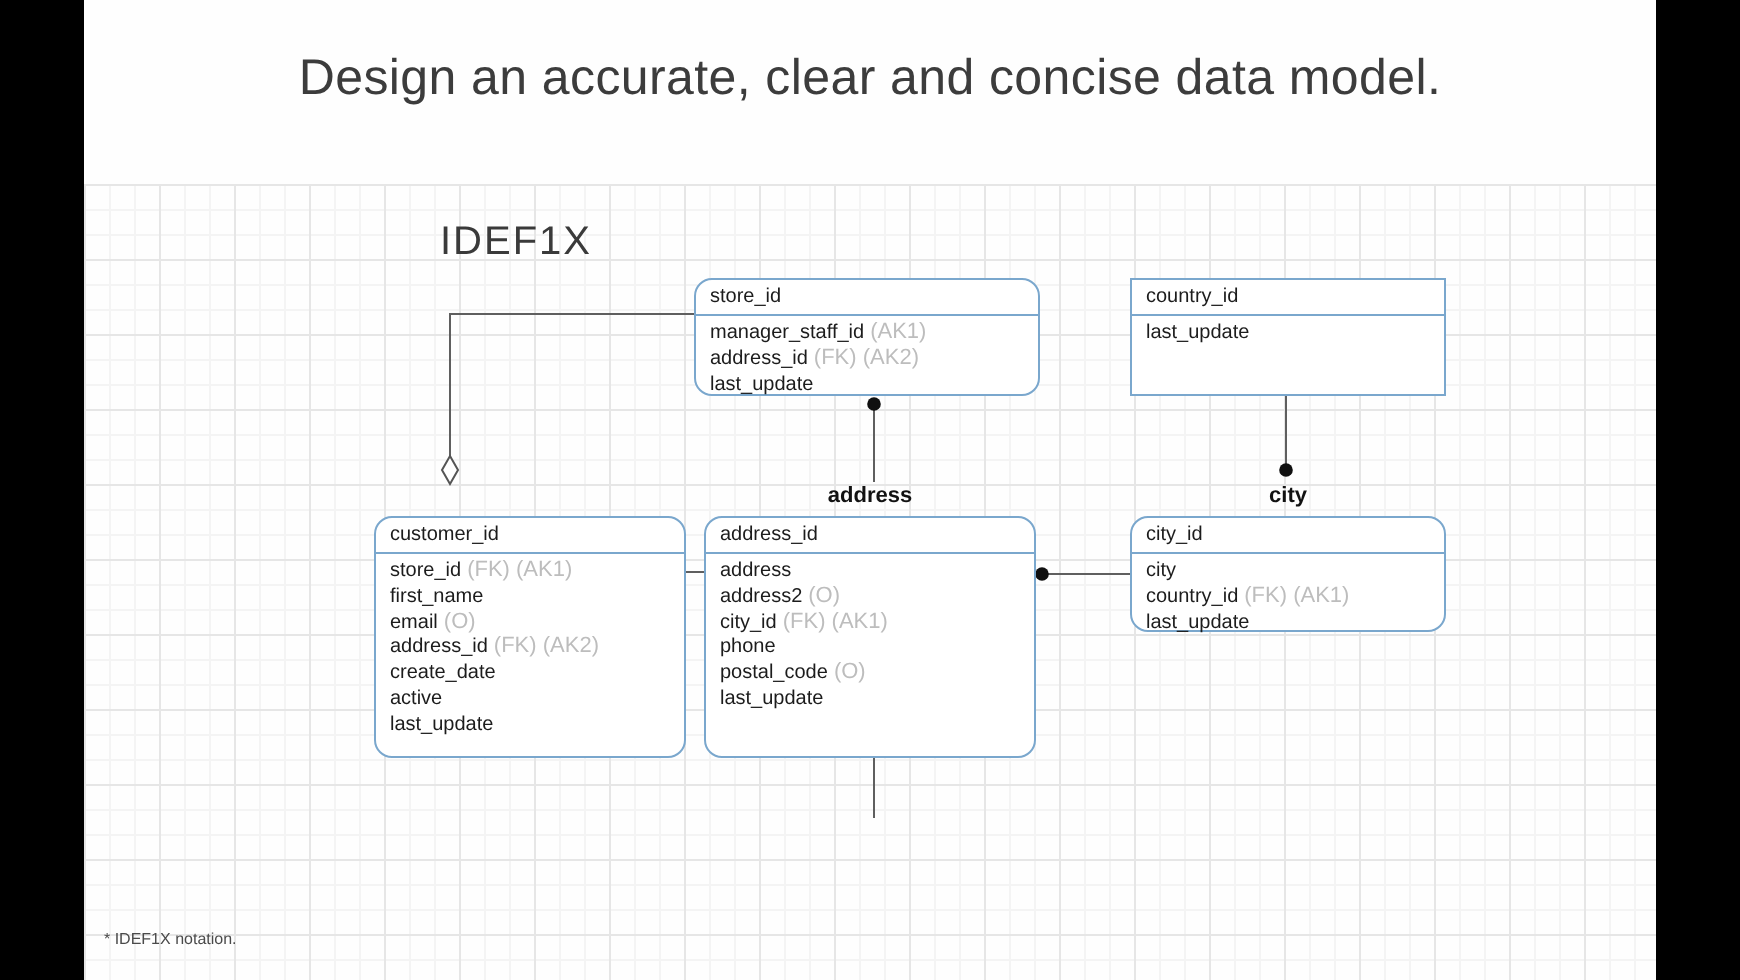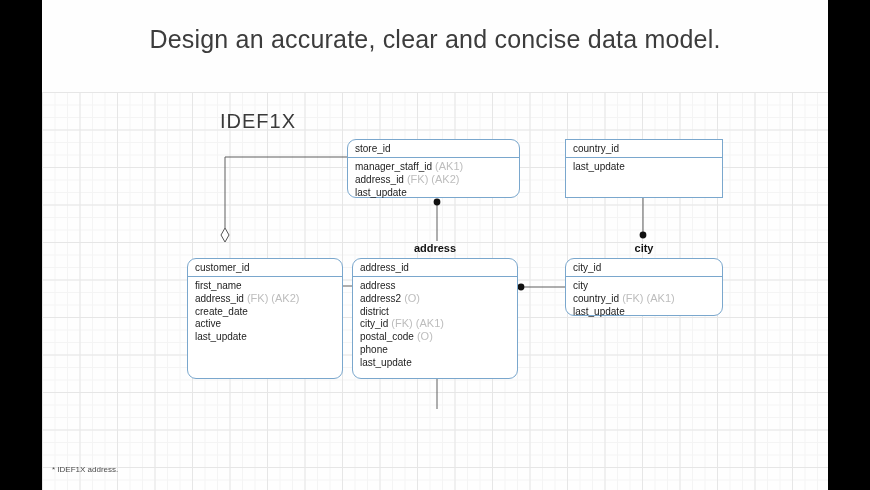--- a/index.html
+++ b/index.html
@@ -46,21 +46,21 @@
 
 <div class="frame">
   <div class="bar left"></div>
   <div class="bar right"></div>
 
   <div class="stage">
     <div class="gridbg"></div>
 
     <div class="slide-title">Design an accurate, clear and concise data model.</div>
     <div class="notation">IDEF1X</div>
-    <div class="footnote">* IDEF1X address.</div>
+    <div class="footnote">* IDEF1X notation.</div>
 
     <svg class="overlay">
 
       <polyline points="305,157 183,157 183,228" fill="none" stroke="#5f5f5f" stroke-width="1"></polyline>
       <polygon points="183,228 187,235 183,242 179,235" fill="#ffffff" stroke="#555555" stroke-width="1"></polygon>
 
       <line x1="395" y1="203" x2="395" y2="241" stroke="#5f5f5f" stroke-width="1"></line>
       <circle cx="395" cy="202" r="3.4" fill="#101010"></circle>
 
       <line x1="278" y1="286" x2="310" y2="286" stroke="#5f5f5f" stroke-width="1"></line>
@@ -88,38 +88,39 @@
     <div class="entity e-country">
       <div class="pkrow">country_id</div>
       <div class="attrs">
         <div class="attr"><span>last_update</span><span class="note"></span></div>
       </div>
     </div>
 
     <div class="entity rounded e-customer">
       <div class="pkrow">customer_id</div>
       <div class="attrs">
+        <div class="attr"><span>store_id</span><span class="note">(FK) (AK1)</span></div>
         <div class="attr"><span>first_name</span><span class="note"></span></div>
+        <div class="attr"><span>email</span><span class="note">(O)</span></div>
         <div class="attr"><span>address_id</span><span class="note">(FK) (AK2)</span></div>
         <div class="attr"><span>create_date</span><span class="note"></span></div>
         <div class="attr"><span>active</span><span class="note"></span></div>
         <div class="attr"><span>last_update</span><span class="note"></span></div>
       </div>
     </div>
 
     <div class="etitle t-address">address</div>
     <div class="entity rounded e-address">
       <div class="pkrow">address_id</div>
       <div class="attrs">
         <div class="attr"><span>address</span><span class="note"></span></div>
         <div class="attr"><span>address2</span><span class="note">(O)</span></div>
-        <div class="attr"><span>district</span><span class="note"></span></div>
         <div class="attr"><span>city_id</span><span class="note">(FK) (AK1)</span></div>
+        <div class="attr"><span>phone</span><span class="note"></span></div>
         <div class="attr"><span>postal_code</span><span class="note">(O)</span></div>
-        <div class="attr"><span>phone</span><span class="note"></span></div>
         <div class="attr"><span>last_update</span><span class="note"></span></div>
       </div>
     </div>
 
     <div class="etitle t-city">city</div>
     <div class="entity rounded e-city">
       <div class="pkrow">city_id</div>
       <div class="attrs">
         <div class="attr"><span>city</span><span class="note"></span></div>
         <div class="attr"><span>country_id</span><span class="note">(FK) (AK1)</span></div>

